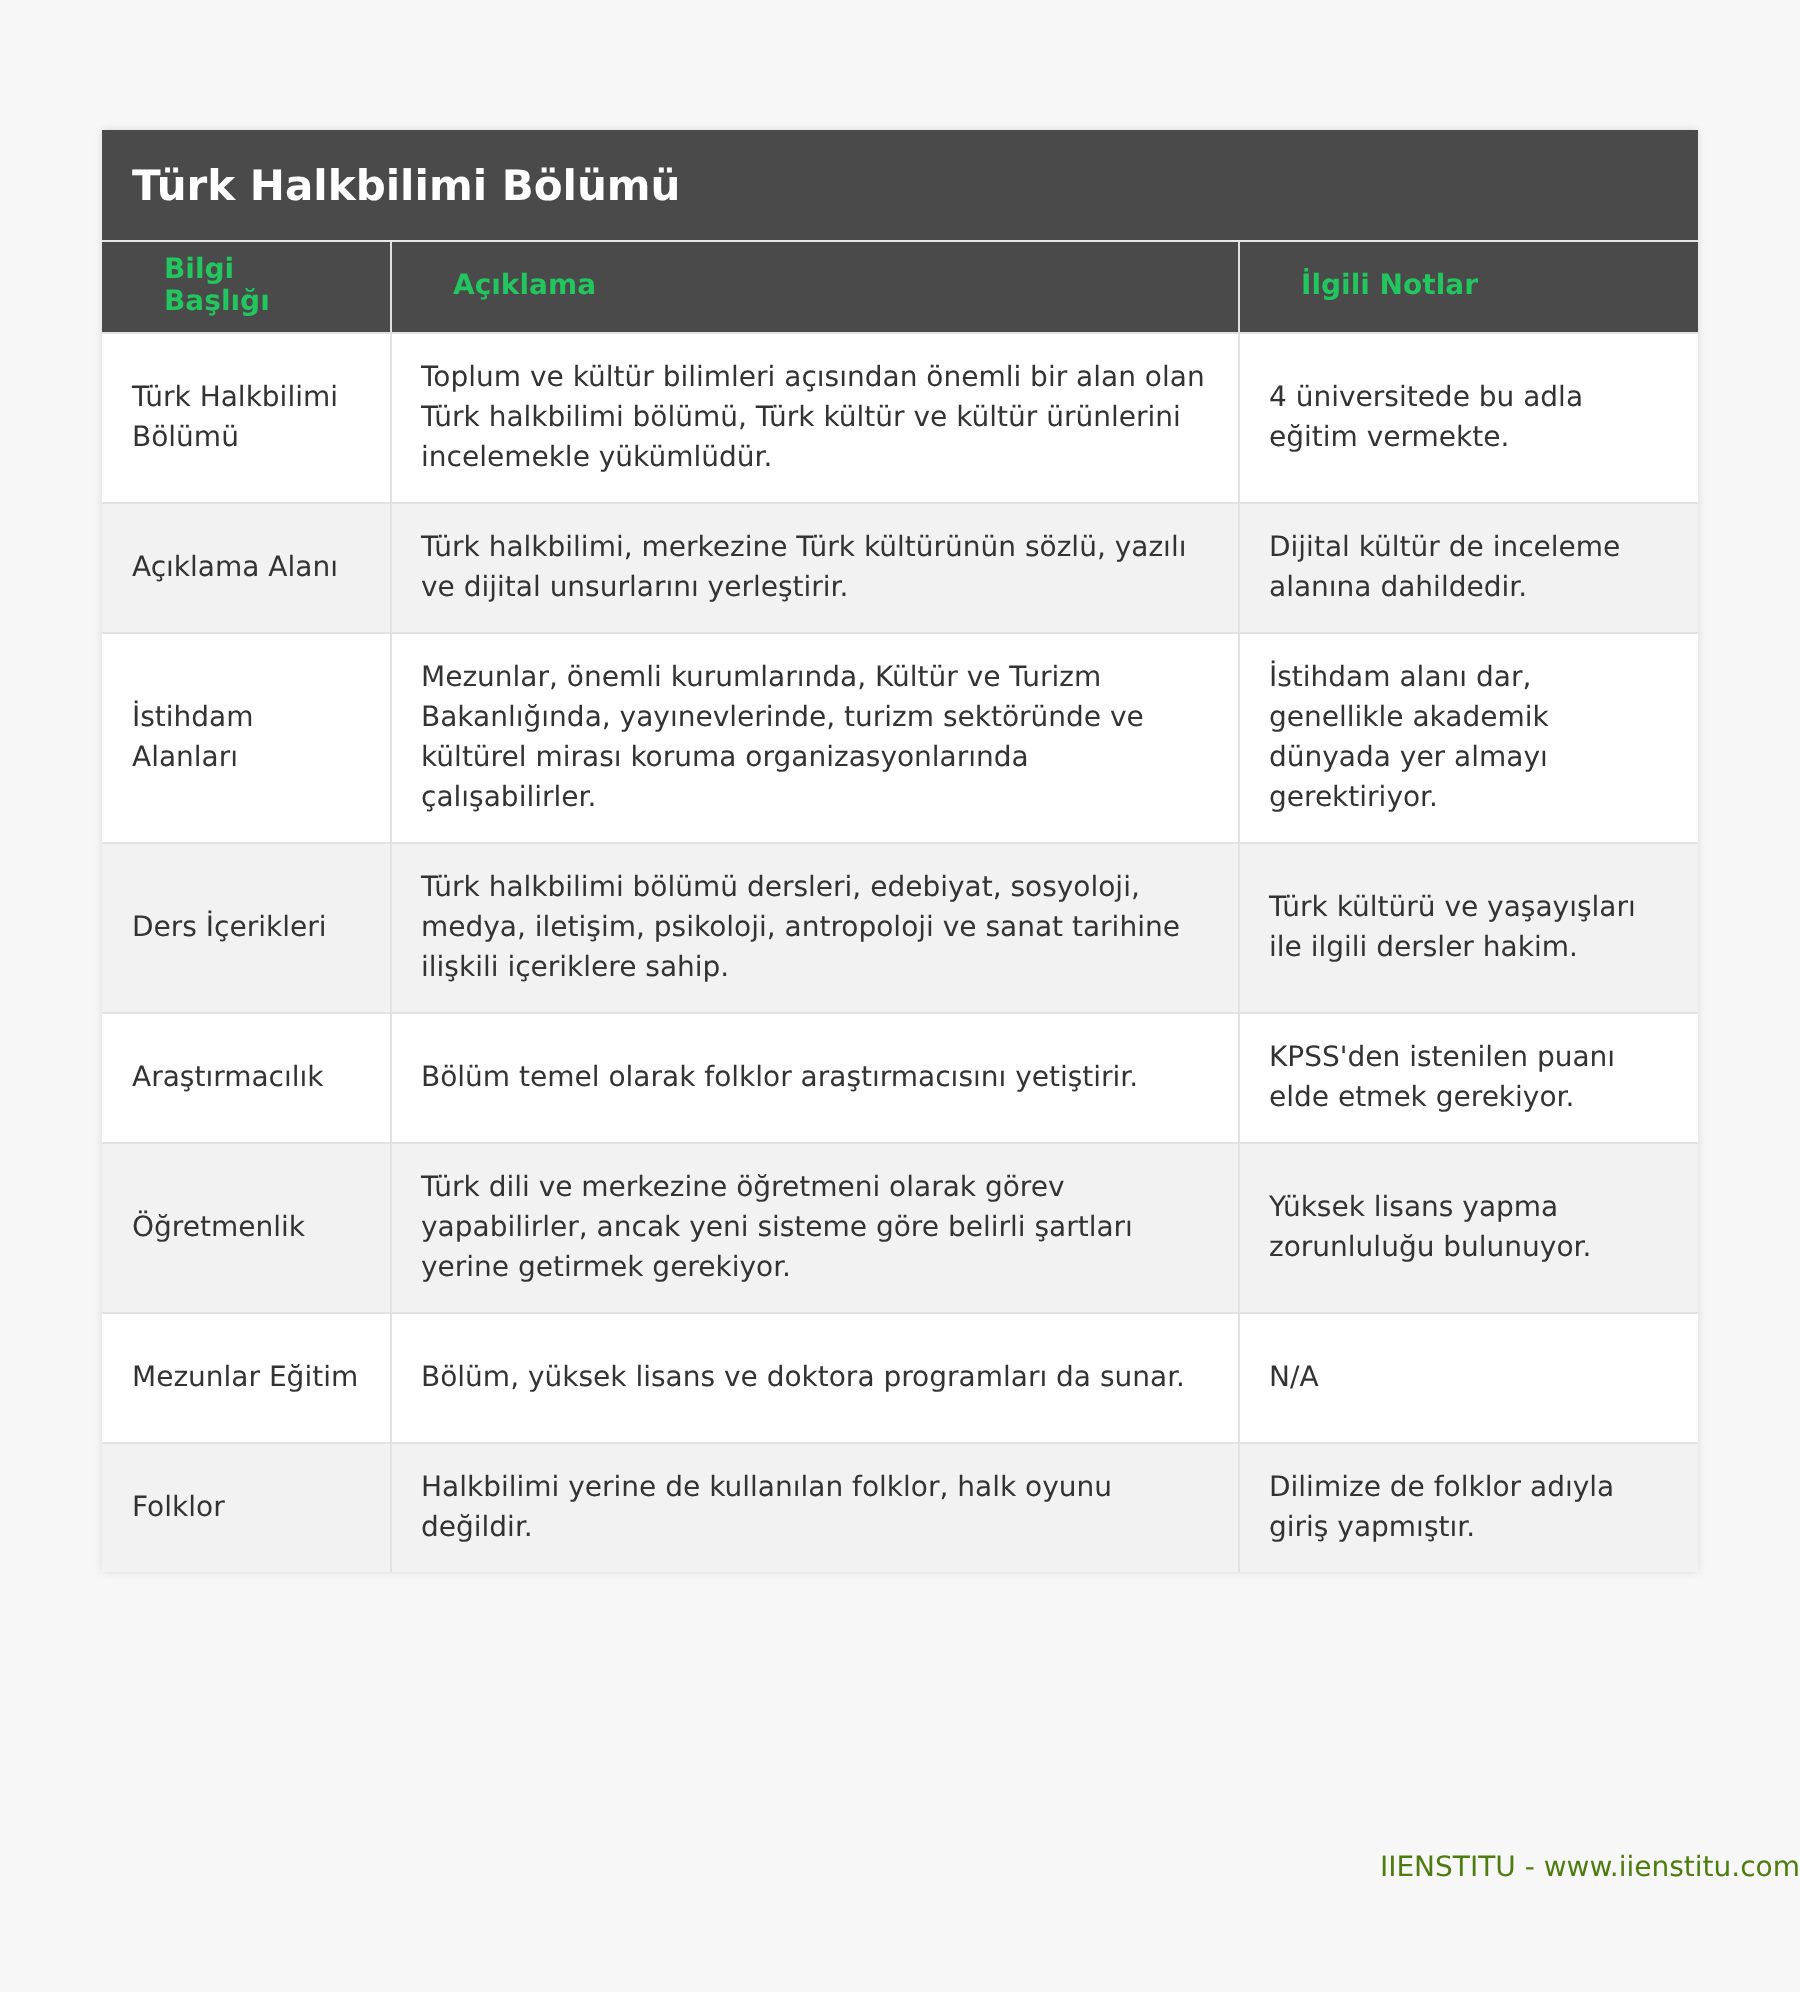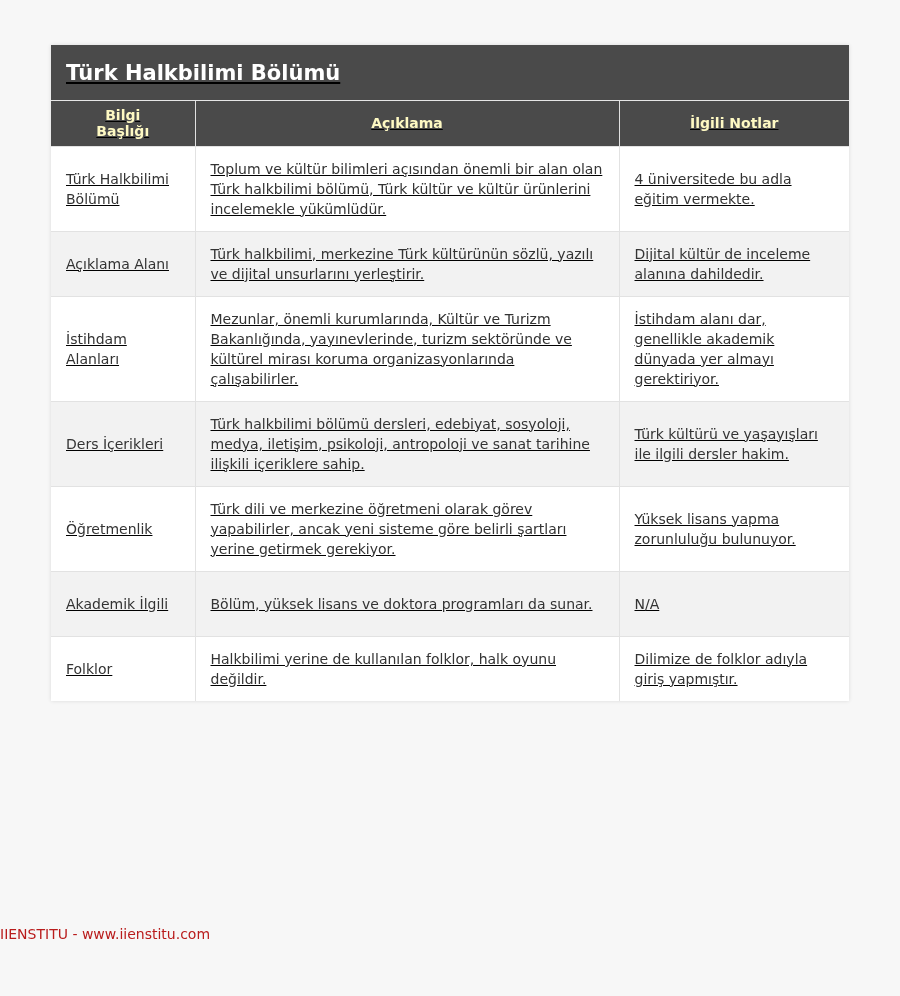--- a/index.html
+++ b/index.html
@@ -10,25 +10,24 @@
     }
     .page {
       width: 900px;
       height: 996px;
       position: relative;
       background: #f7f7f7;
     }
     .table-wrap {
       position: absolute;
       left: 51px;
-      top: 45px;
+      top: 65px;
       width: 798px;
       background: #ffffff;
       box-shadow: 0 0 4px rgba(0,0,0,0.12);
-      text-decoration: underline;
     }
     .title-bar {
       background: #4a4a4a;
       color: #ffffff;
       height: 56px;
       display: flex;
       align-items: center;
       padding-left: 15px;
       font-size: 21px;
       font-weight: bold;
@@ -38,22 +37,22 @@
     table {
       width: 100%;
       border-collapse: collapse;
       table-layout: fixed;
     }
     col.c1 { width: 144px; }
     col.c2 { width: 424px; }
     col.c3 { width: 230px; }
     thead th {
       background: #4a4a4a;
-      color: #fef9c3;
-      text-align: center;
+      color: #22c55e;
+      text-align: left;
       font-size: 14px;
       font-weight: bold;
       height: 45px;
       padding: 0 31px;
       border-right: 1px solid #e0e0e0;
       box-sizing: border-box;
     }
     thead th:last-child { border-right: none; }
     tbody td {
       font-size: 14px;
@@ -66,23 +65,23 @@
       box-sizing: border-box;
     }
     tbody td:last-child { border-right: none; }
     tbody tr:nth-child(even) td { background: #f2f2f2; }
     tbody tr:nth-child(odd) td { background: #ffffff; }
     .footer {
       position: absolute;
       top: 926px;
       left: 0;
       width: 900px;
-      text-align: left;
+      text-align: right;
       font-size: 14px;
-      color: #b91c1c;
+      color: #4d7c0f;
     }
   </style>
 </head>
 <body>
 
 <div class="page">
   <div class="table-wrap">
     <div class="title-bar">Türk Halkbilimi Bölümü</div>
     <table>
       <colgroup>
@@ -111,27 +110,32 @@
           <tr style="height: 105px;">
             <td>İstihdam Alanları</td>
             <td>Mezunlar, önemli kurumlarında, Kültür ve Turizm Bakanlığında, yayınevlerinde, turizm sektöründe ve kültürel mirası koruma organizasyonlarında çalışabilirler.</td>
             <td>İstihdam alanı dar, genellikle akademik dünyada yer almayı gerektiriyor.</td>
           </tr>
           <tr style="height: 85px;">
             <td>Ders İçerikleri</td>
             <td>Türk halkbilimi bölümü dersleri, edebiyat, sosyoloji, medya, iletişim, psikoloji, antropoloji ve sanat tarihine ilişkili içeriklere sahip.</td>
             <td>Türk kültürü ve yaşayışları ile ilgili dersler hakim.</td>
           </tr>
+          <tr style="height: 65px;">
+            <td>Araştırmacılık</td>
+            <td>Bölüm temel olarak folklor araştırmacısını yetiştirir.</td>
+            <td>KPSS'den istenilen puanı elde etmek gerekiyor.</td>
+          </tr>
           <tr style="height: 85px;">
             <td>Öğretmenlik</td>
             <td>Türk dili ve merkezine öğretmeni olarak görev yapabilirler, ancak yeni sisteme göre belirli şartları yerine getirmek gerekiyor.</td>
             <td>Yüksek lisans yapma zorunluluğu bulunuyor.</td>
           </tr>
           <tr style="height: 65px;">
-            <td>Akademik İlgili</td>
+            <td>Mezunlar Eğitim</td>
             <td>Bölüm, yüksek lisans ve doktora programları da sunar.</td>
             <td>N/A</td>
           </tr>
           <tr style="height: 65px;">
             <td>Folklor</td>
             <td>Halkbilimi yerine de kullanılan folklor, halk oyunu değildir.</td>
             <td>Dilimize de folklor adıyla giriş yapmıştır.</td>
           </tr>
         </tbody>
     </table>

